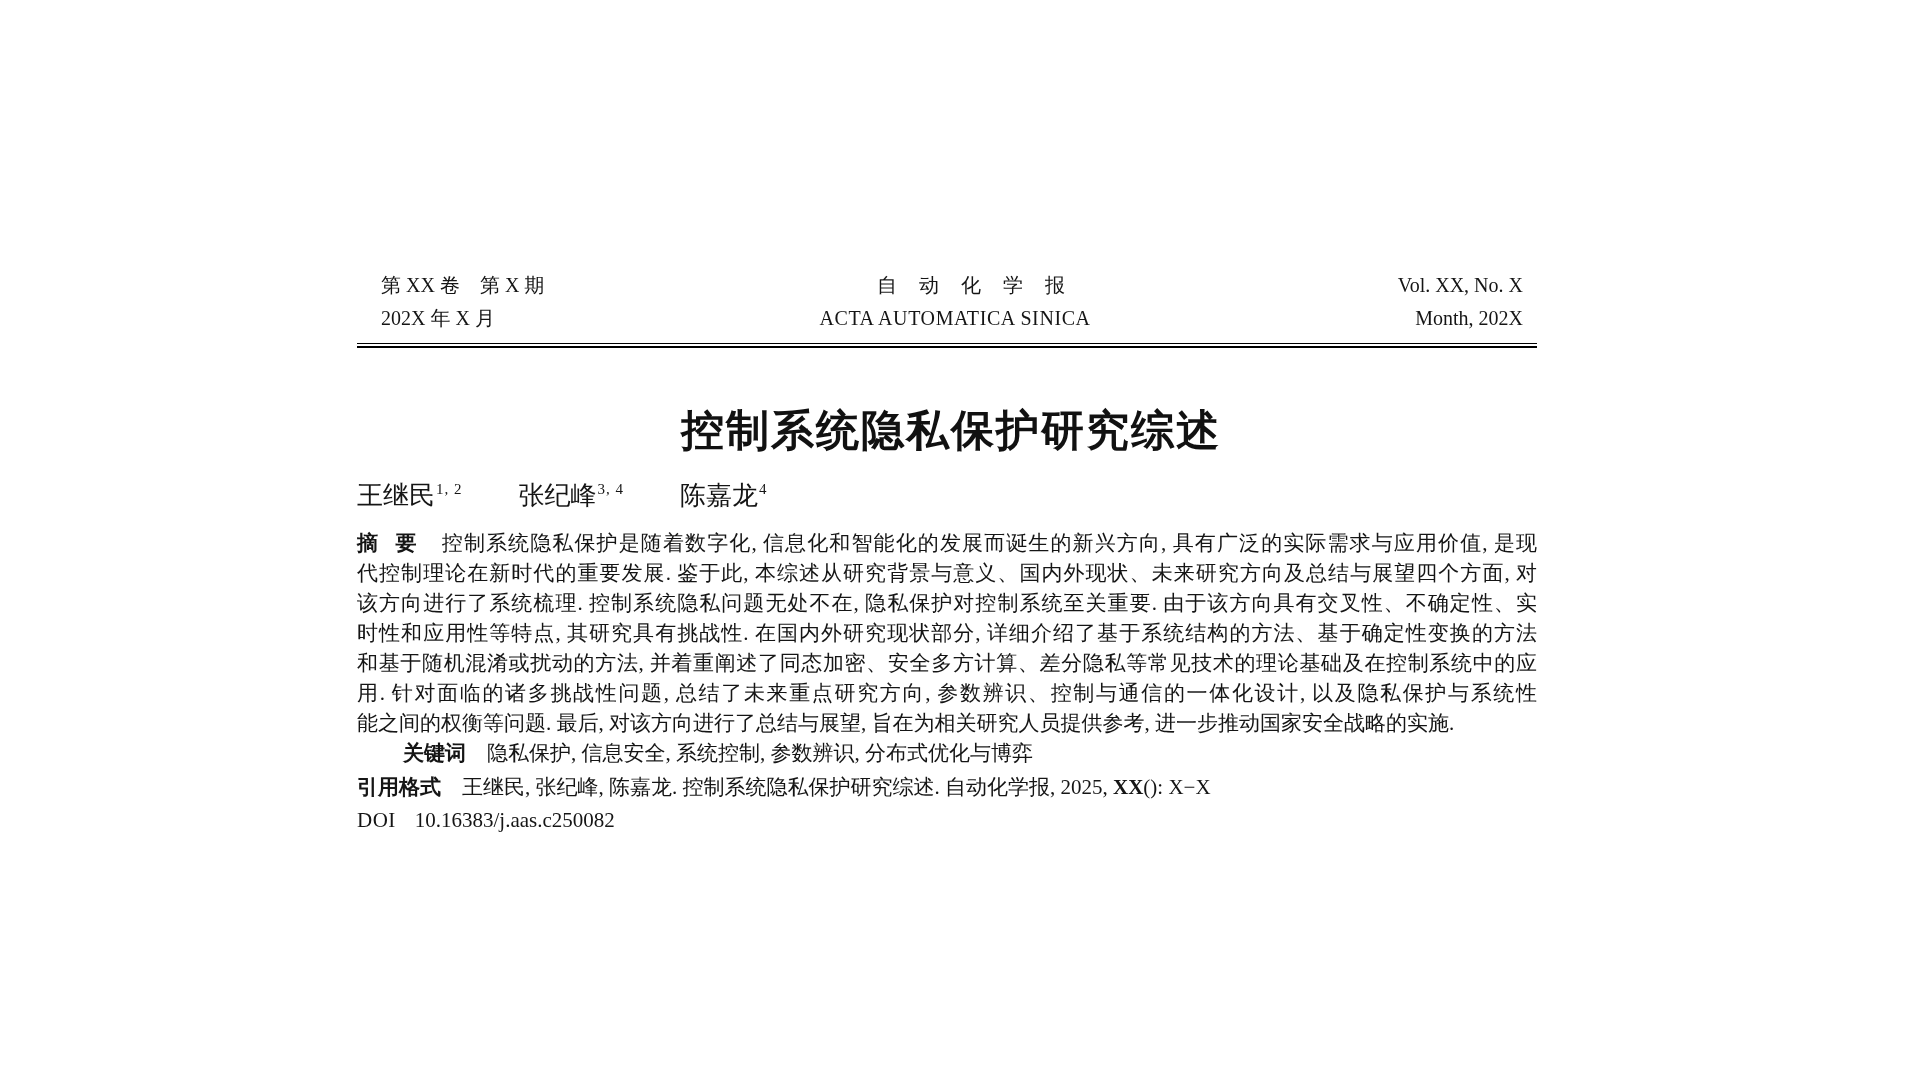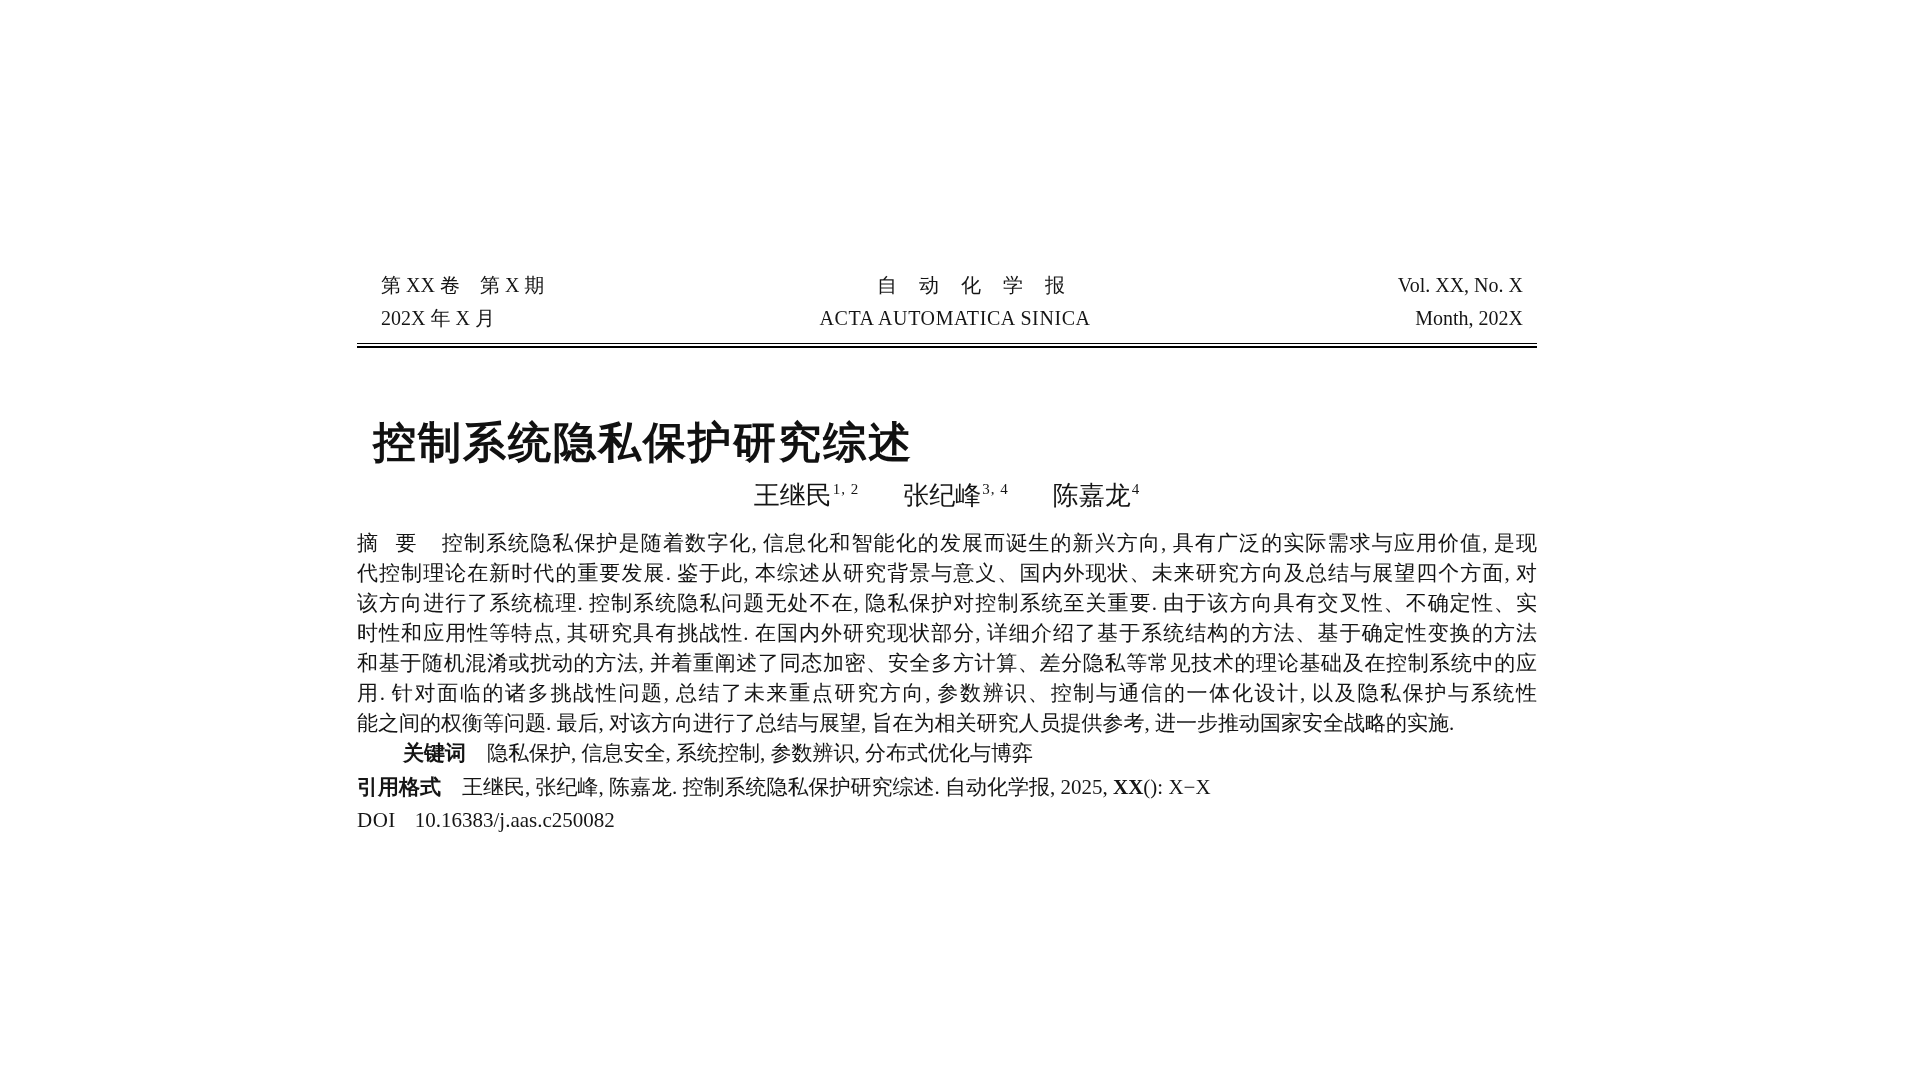--- a/index.html
+++ b/index.html
@@ -44,37 +44,36 @@
     border-top: 1.4px solid #000;
     border-bottom: 2.8px solid #000;
   }
 
   
   .article-title {
     position: absolute;
     left: 357px;
     top: 401px;
     width: 1180px;
-    margin: 16px;
-    text-align: left;
+    margin: 4px;
+    text-align: center;
     font-family: "Liberation Sans", sans-serif;
     font-weight: 700;
     font-size: 43px;
     line-height: 50px;
     letter-spacing: 2px;
     color: #111;
   }
   .authors {
     position: absolute;
     left: 357px;
     top: 479px;
     width: 1180px;
     display: flex;
-    justify-content: center;
-    gap: 44px;
+    gap: 56px;
     font-size: 26px;
     line-height: 34px;
   }
   .authors sup {
     font-size: 15px;
     line-height: 0;
     vertical-align: super;
     letter-spacing: 1px;
     margin-left: 1px;
   }
@@ -85,21 +84,21 @@
     left: 357px;
     top: 528px;
     width: 1180px;
     font-size: 21px;
     line-height: 30px;
   }
   .abs-line { text-align: justify; text-align-last: justify; }
   .abs-line.last { text-align: left; text-align-last: auto; }
   .abs-label {
     font-family: "Liberation Sans", sans-serif;
-    font-weight: 400;
+    font-weight: 700;
     word-spacing: 0.45em;
     margin-right: 1.15em;
   }
 
   
   .meta-row {
     position: absolute;
     left: 357px;
     width: 1180px;
     font-size: 21px;

